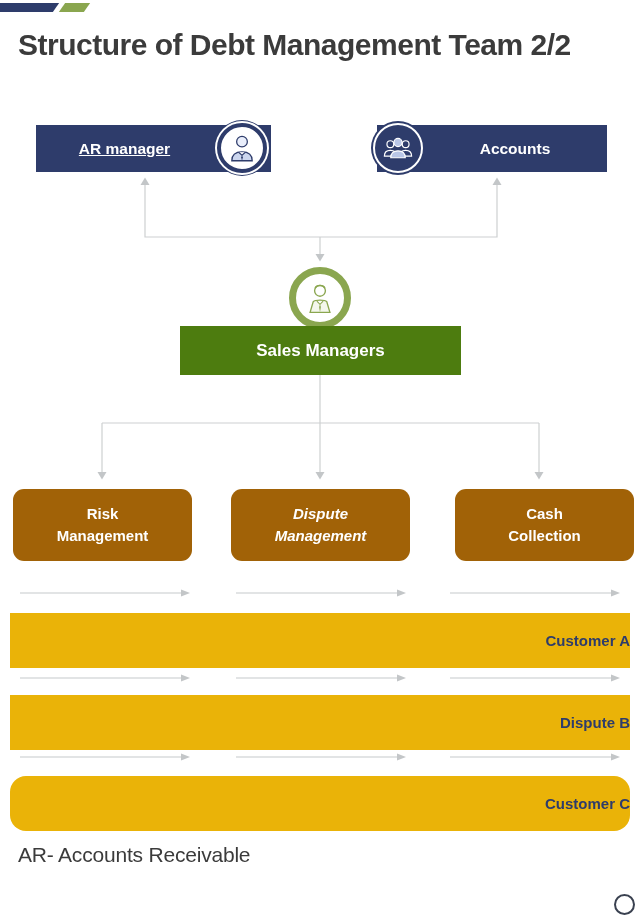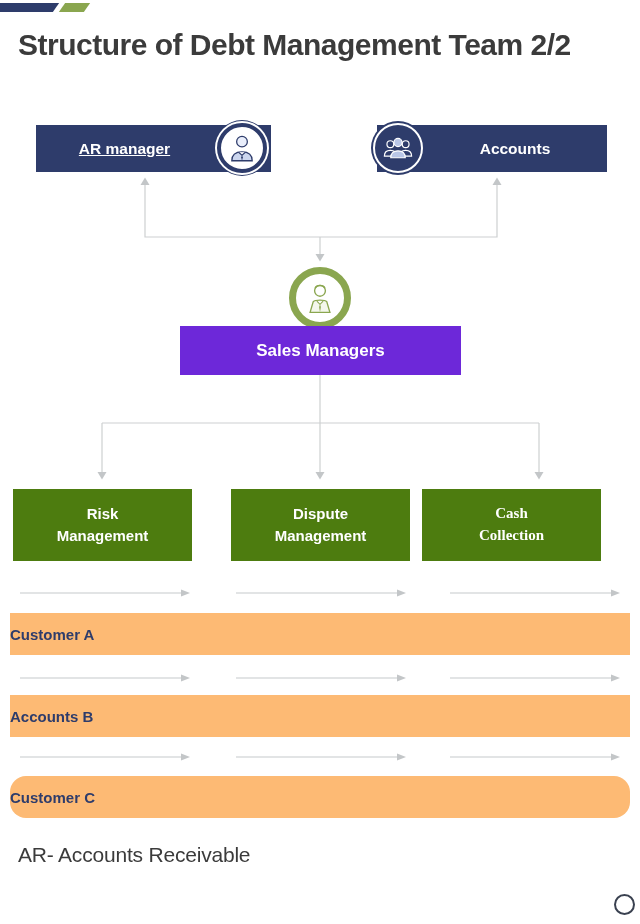--- a/index.html
+++ b/index.html
@@ -69,39 +69,39 @@
 
   
   .sales-circle {
     position: absolute; left: 289px; top: 267px; width: 62px; height: 62px;
     border-radius: 50%; background: #ffffff; border: 7px solid #8aa64f;
     display: flex; align-items: center; justify-content: center; z-index: 1;
   }
   .sales-circle svg { width: 36px; height: 36px; }
   .sales-box {
     position: absolute; left: 180px; top: 326px; width: 281px; height: 49px;
-    background: #6d28d9; display: flex; align-items: center; justify-content: center;
+    background: #4d7c0f; display: flex; align-items: center; justify-content: center;
     z-index: 2;
   }
   .sales-box .label { color: #ffffff; font-weight: 700; font-size: 17px; }
 
   
   .dept-box {
-    position: absolute; top: 489px; width: 179px; height: 72px; background: #4d7c0f;
+    position: absolute; top: 489px; width: 179px; height: 72px; background: #a16207;
     display: flex; flex-direction: column; align-items: center; justify-content: center;
-    color: #ffffff; font-weight: 700; font-size: 15px; line-height: 1.45; text-align: center;
+    color: #ffffff; font-weight: 700; font-size: 15px; line-height: 1.45; text-align: center; border-radius: 11px;
   }
   #dept-risk { left: 13px; }
-  #dept-dispute { left: 231px; }
-  #dept-cash { left: 422px; font-family: Liberation Serif, serif; }
+  #dept-dispute { left: 231px; font-style: italic; }
+  #dept-cash { left: 455px; }
 
   
   .customer-bar {
-    position: absolute; left: 10px; width: 620px; height: 42px; background: #fdba74;
-    display: flex; align-items: center; justify-content: flex-start;
+    position: absolute; left: 10px; width: 620px; height: 55px; background: #eab308;
+    display: flex; align-items: center; justify-content: flex-end;
     color: #2e3c6b; font-weight: 700; font-size: 15px;
   }
   #customer-a { top: 613px; }
   #customer-b { top: 695px; }
   #customer-c { top: 776px; border-radius: 16px; }
 
   .definition-heading {
     position: absolute; left: 18px; top: 843px;
     font-size: 21px; font-weight: 400; color: #3b3b3b; letter-spacing: -0.2px;
   }
@@ -208,21 +208,21 @@
   </div>
   <div class="dept-box" id="dept-cash">
     <div>Cash</div>
     <div>Collection</div>
   </div>
 
   <div class="customer-bar" id="customer-a">
     <span>Customer A</span>
   </div>
   <div class="customer-bar" id="customer-b">
-    <span>Accounts B</span>
+    <span>Dispute B</span>
   </div>
   <div class="customer-bar" id="customer-c">
     <span>Customer C</span>
   </div>
 
   <h2 class="definition-heading">AR- Accounts Receivable</h2>
   <div class="corner-circle"></div>
 
 </div>
 

